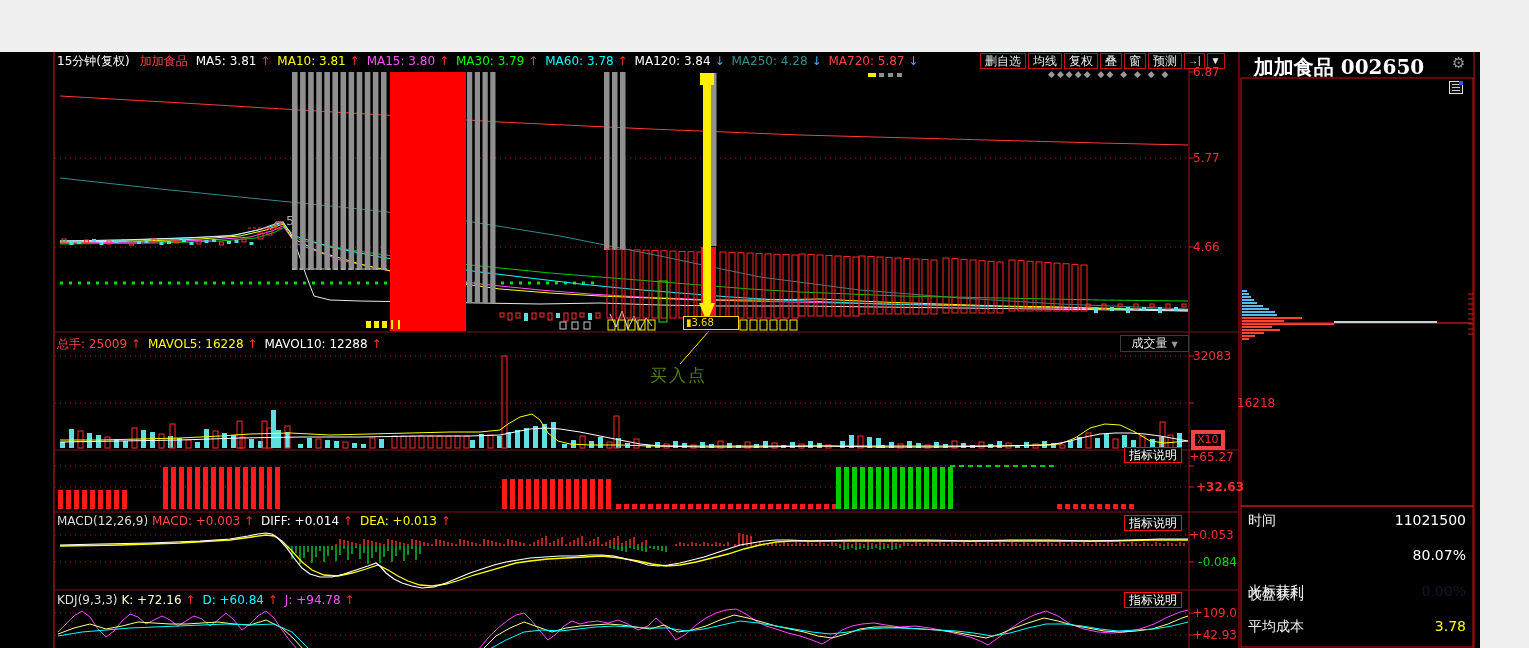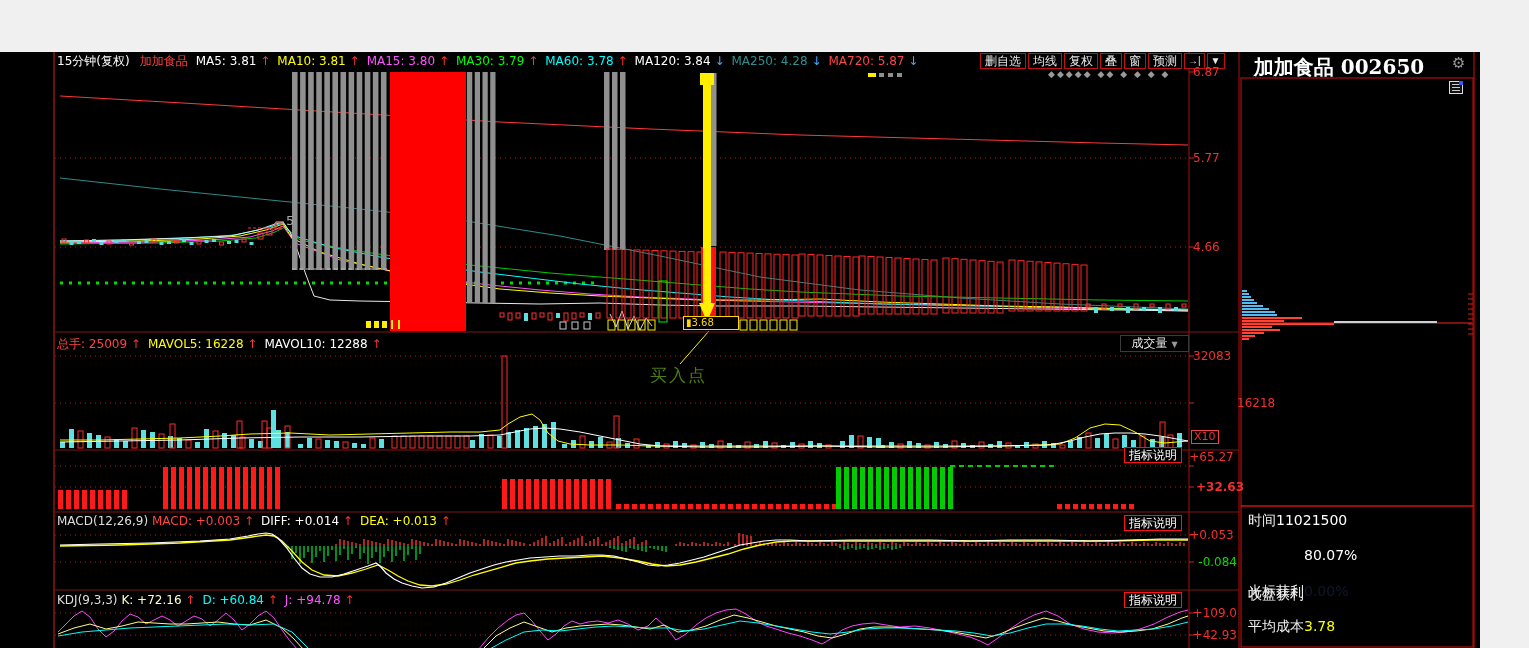--- a/index.html
+++ b/index.html
@@ -18,33 +18,33 @@
           line-height:14px; height:16px; padding:0 4px; margin-left:2px; cursor:pointer; white-space:nowrap;}
   .tbtn.icon { padding:0 3px; font-size:10px; }
   .diamonds { left:1048px; top:69px; color:#9a9a9a; font-size:9px; letter-spacing:2px; }
   .pane-head { height:15px; font-size:12px; color:#ddd; white-space:nowrap; }
   .help-btn { border:1px solid #ff1111; color:#fff; background:#000; font-size:12px;
               line-height:13px; height:16px; padding:0 4px; cursor:pointer; }
   .selector { left:1120px; top:335px; width:69px; height:17px; border:1px solid #3a3a3a;
               color:#e8e8e8; font-size:12px; line-height:15px; text-align:center; cursor:pointer; }
   .selector .tri { color:#999; font-size:8px; margin-left:4px; }
   .axis-label { font-size:12px; color:#f03030; line-height:14px; }
-  .x10 { left:1191px; top:430px; border:1px solid #ef4444; color:#f03030; font-size:11px;
+  .x10 { left:1191px; top:430px; border:4px solid #ef4444; color:#f03030; font-size:11px;
          line-height:12px; padding:0 2px; }
   .buy-note { left:650px; top:364px; color:#4d7c0f; font-size:17px; letter-spacing:2px; }
   .price-tag { left:683px; top:316px; width:56px; height:14px; border:1px solid #ffd700;
                color:#ffd700; font-size:10px; line-height:12px; padding-left:2px; background:#000; }
   .marker5 { left:286px; top:213px; color:#aaa; font-size:13px; }
   .rp-title { left:1241px; top:54px; width:196px; text-align:center; color:#fff;
               font-family:"DejaVu Serif","Liberation Serif",serif; font-weight:bold; font-size:20px; }
   .gear { left:1452px; top:54px; color:#999; font-size:15px; cursor:pointer; }
   .note-icon { left:1449px; top:81px; width:14px; height:13px; border:1px solid #ddd; background:#111; cursor:pointer; }
   .note-icon i { display:block; height:1px; background:#ccc; margin:2px 2px 0 2px; }
   .note-icon b { position:absolute; right:-1px; top:-1px; width:4px; height:4px; background:#3355ff; }
-  .stat-row { left:1248px; width:218px; height:16px; display:flex; justify-content:flex-start;
+  .stat-row { left:1248px; width:218px; height:16px; display:flex; justify-content:space-between;
               font-size:14px; color:#eee; }
 </style>
 </head>
 <body>
 
 <div class="screen">
   <div id="app"></div>
   <svg id="plot" xmlns="http://www.w3.org/2000/svg">
       <line x1="55" y1="158" x2="1188" y2="158" stroke="#b31b1b" stroke-width="1" stroke-dasharray="1,4"></line>
       <line x1="55" y1="247" x2="1188" y2="247" stroke="#b31b1b" stroke-width="1" stroke-dasharray="1,4"></line>

